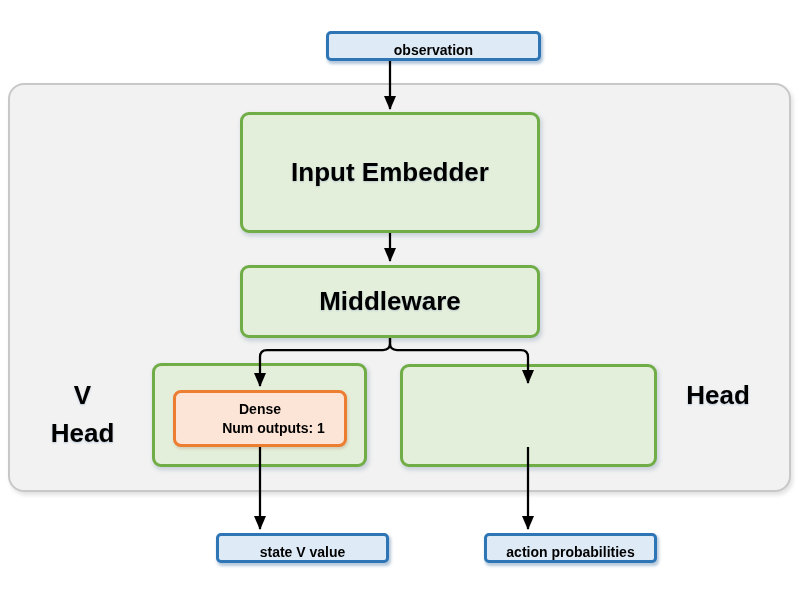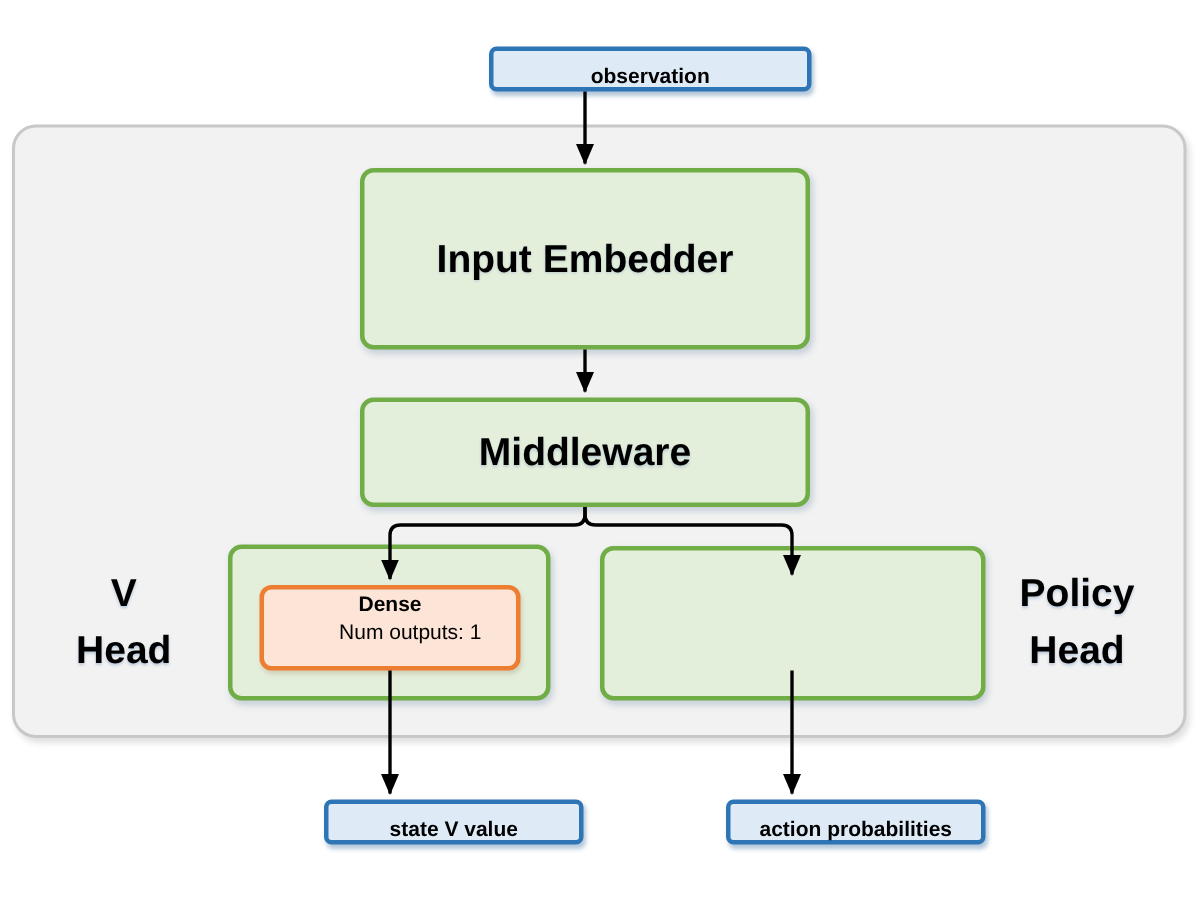--- a/index.html
+++ b/index.html
@@ -54,26 +54,26 @@
     text-shadow: 0 1px 2px rgba(130,160,195,0.45);
     box-shadow: 1.5px 2.5px 4px rgba(100,130,160,0.30);
   }
   .node-head { font-size: 0; } 
 
   .node-dense {
     background: var(--dense-fill);
     border: 3px solid var(--dense-border);
     border-radius: 8px;
     display: flex; flex-direction: column;
-    align-items: center; 
+    align-items: center; justify-content: center;
     color: var(--text);
     box-shadow: 1px 2px 3px rgba(150,110,80,0.25);
   }
   .dense-title { font-weight: bold; font-size: 14px; line-height: 19px; }
-  .dense-sub   { font-weight: normal; font-size: 14px; line-height: 19px; margin-left: 27px; }
+  .dense-sub   { font-weight: bold; font-size: 14px; line-height: 19px; margin-left: 27px; }
   .dense-lg .dense-title { font-size: 15px; line-height: 21px; }
   .dense-lg .dense-sub   { font-size: 15px; line-height: 21px; }
 
   .head-label {
     font-weight: bold; font-size: 26px; line-height: 38px;
     text-align: center; color: var(--text);
     text-shadow: 0 1px 2px rgba(130,160,195,0.50);
   }
 
   svg.edges {
@@ -117,21 +117,20 @@
     <div class="dense-sub">Num outputs: 1</div>
   </div>
 
 
   <div class="abs head-label" style="left:25px; top:376px; width:115px;">
     <div>V</div>
     <div>Head</div>
   </div>
 
   <div class="abs head-label" style="left:658px; top:376px; width:120px;">
-    <div>Policy</div>
     <div>Head</div>
   </div>
 
   <div class="abs node-io" style="left:173px; top:533px; width:173px; height:30px;">
     <span>state V value</span>
   </div>
 
   <div class="abs node-io" style="left:441px; top:533px; width:173px; height:30px;">
     <span>action probabilities</span>
   </div>

